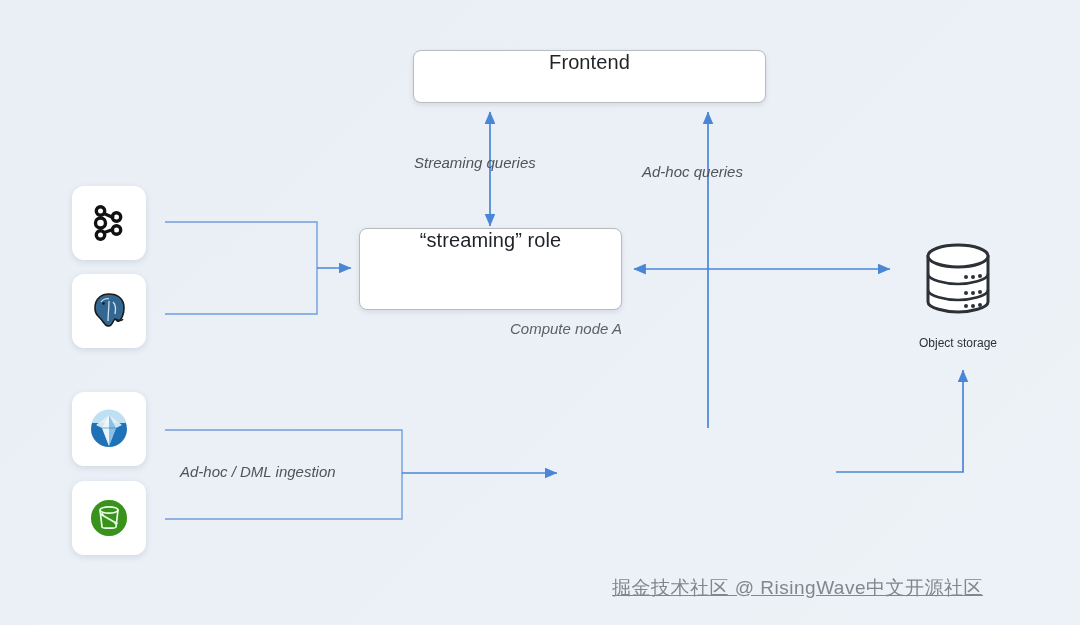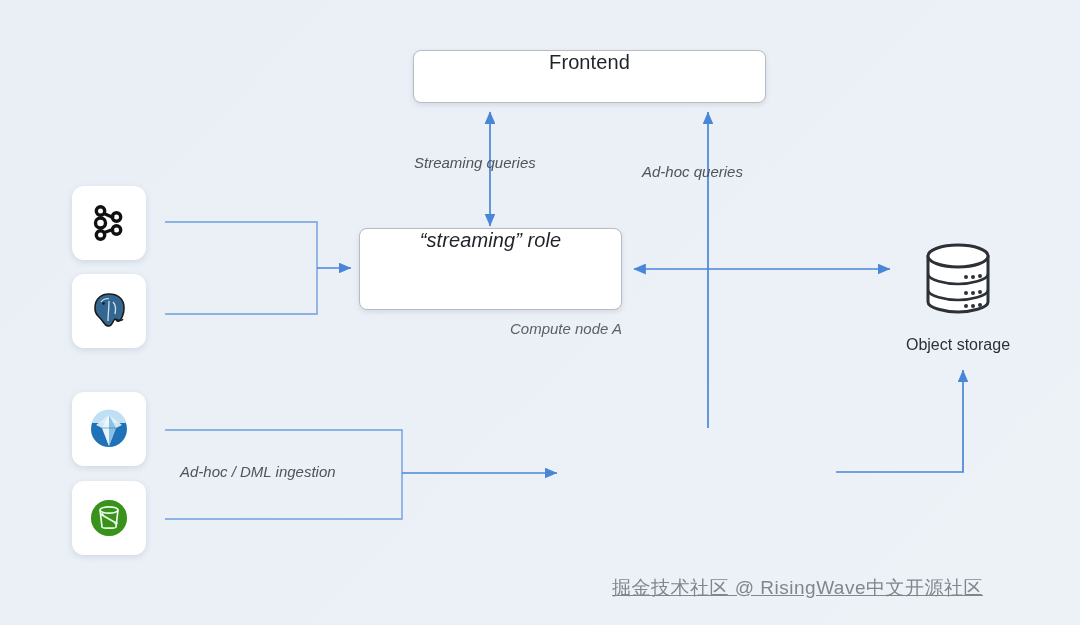--- a/index.html
+++ b/index.html
@@ -26,21 +26,21 @@
     display: flex;
     justify-content: center;
     box-sizing: border-box;
   }
   .node-box .box-label {
     font-size: 20px;
     color: #1f2328;
     letter-spacing: 0.1px;
   }
   #frontend-box { left: 413px; top: 50px; width: 353px; height: 53px; }
-  #streaming-box { left: 359px; top: 228px; width: 263px; height: 82px; font-style: italic; }
+  #streaming-box { left: 359px; top: 228px; width: 263px; height: 82px; }
   #serving-box   { left: 565px; top: 430px; width: 259px; height: 86px;
                    border-color: #8d9177; }
 
   .node-caption {
     position: absolute;
     font-size: 15px;
     font-style: italic;
     color: #5b6167;
     white-space: nowrap;
     text-align: center;
@@ -82,21 +82,21 @@
   #icon-minio    { left: 72px; top: 481px; }
 
   
   #object-storage {
     position: absolute;
     left: 900px; top: 236px;
     width: 116px;
     text-align: center;
   }
   #object-storage .os-caption {
-    font-size: 16px;
+    font-size: 12px;
     color: #2b3137;
     margin-top: 6px;
     white-space: nowrap;
   }
 
   
   #watermark {
     position: absolute;
     left: 612px; top: 575px;
     font-size: 19px;

